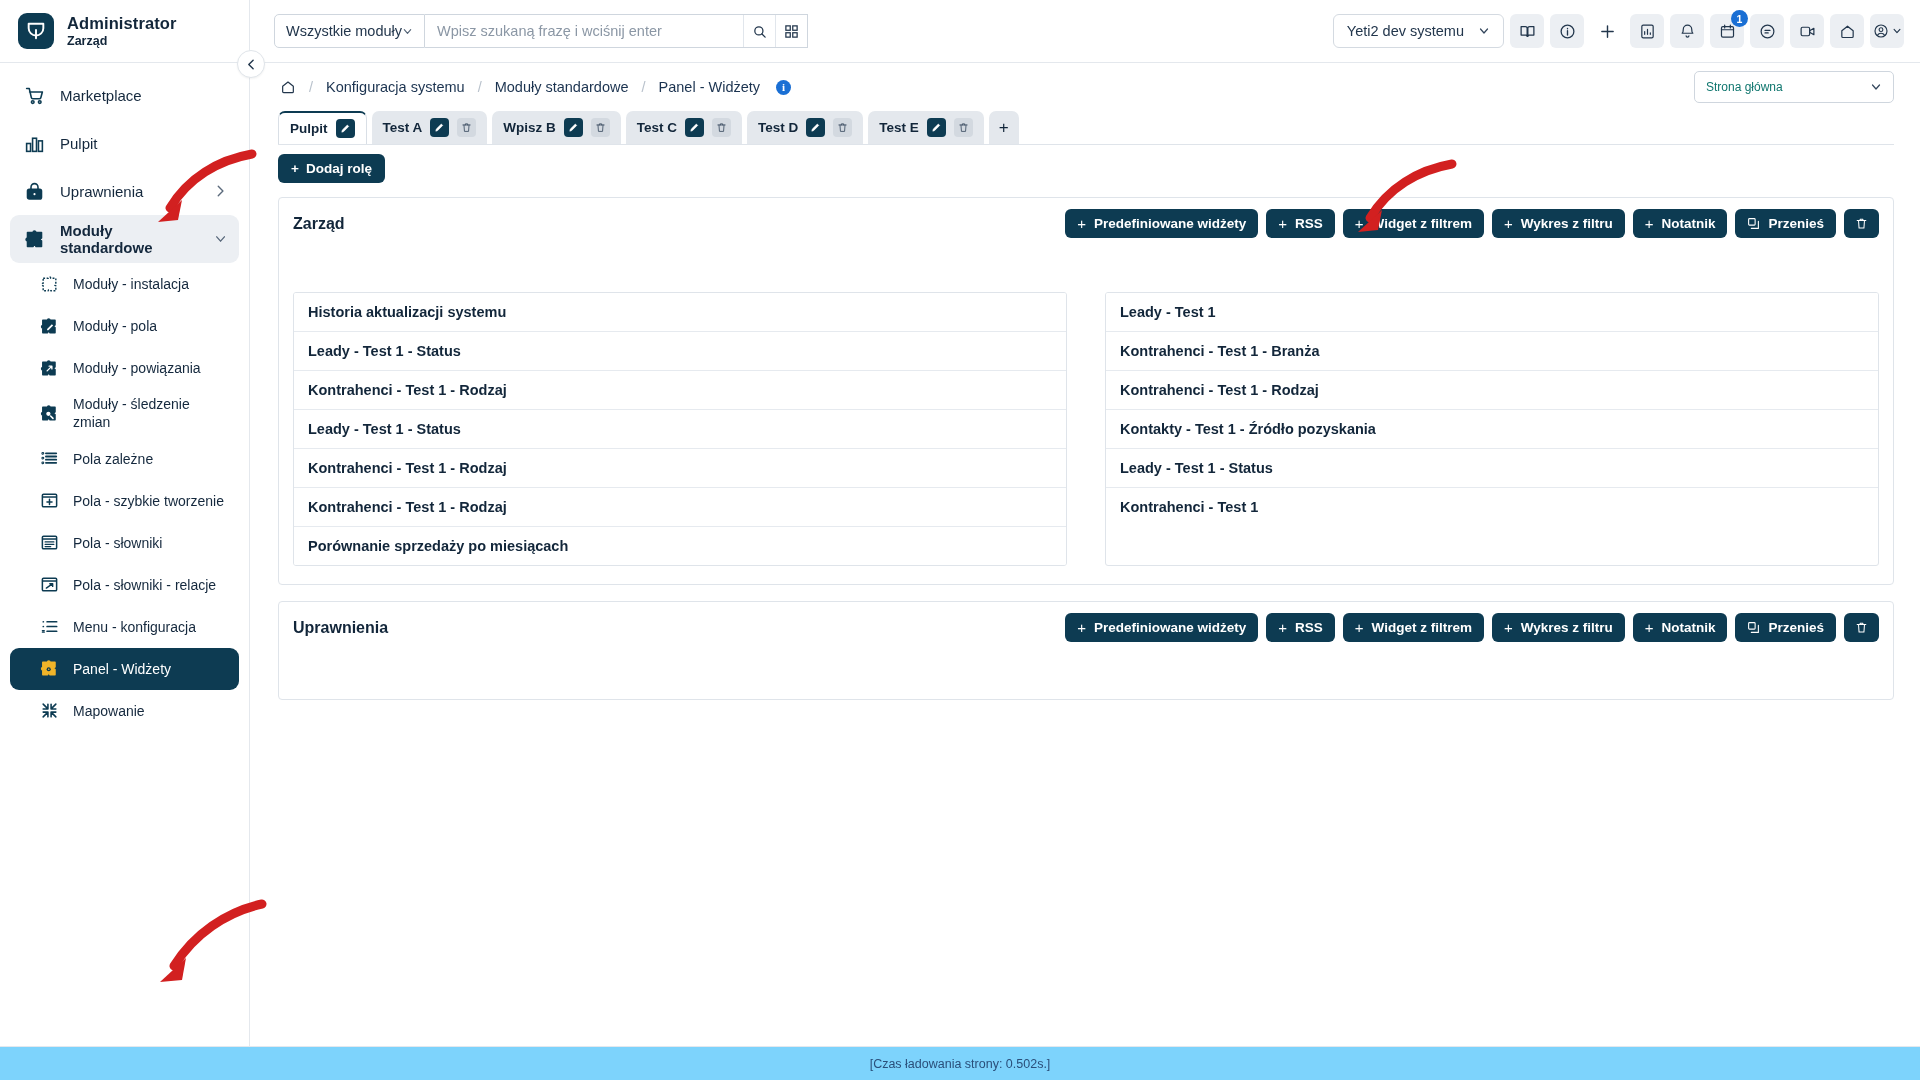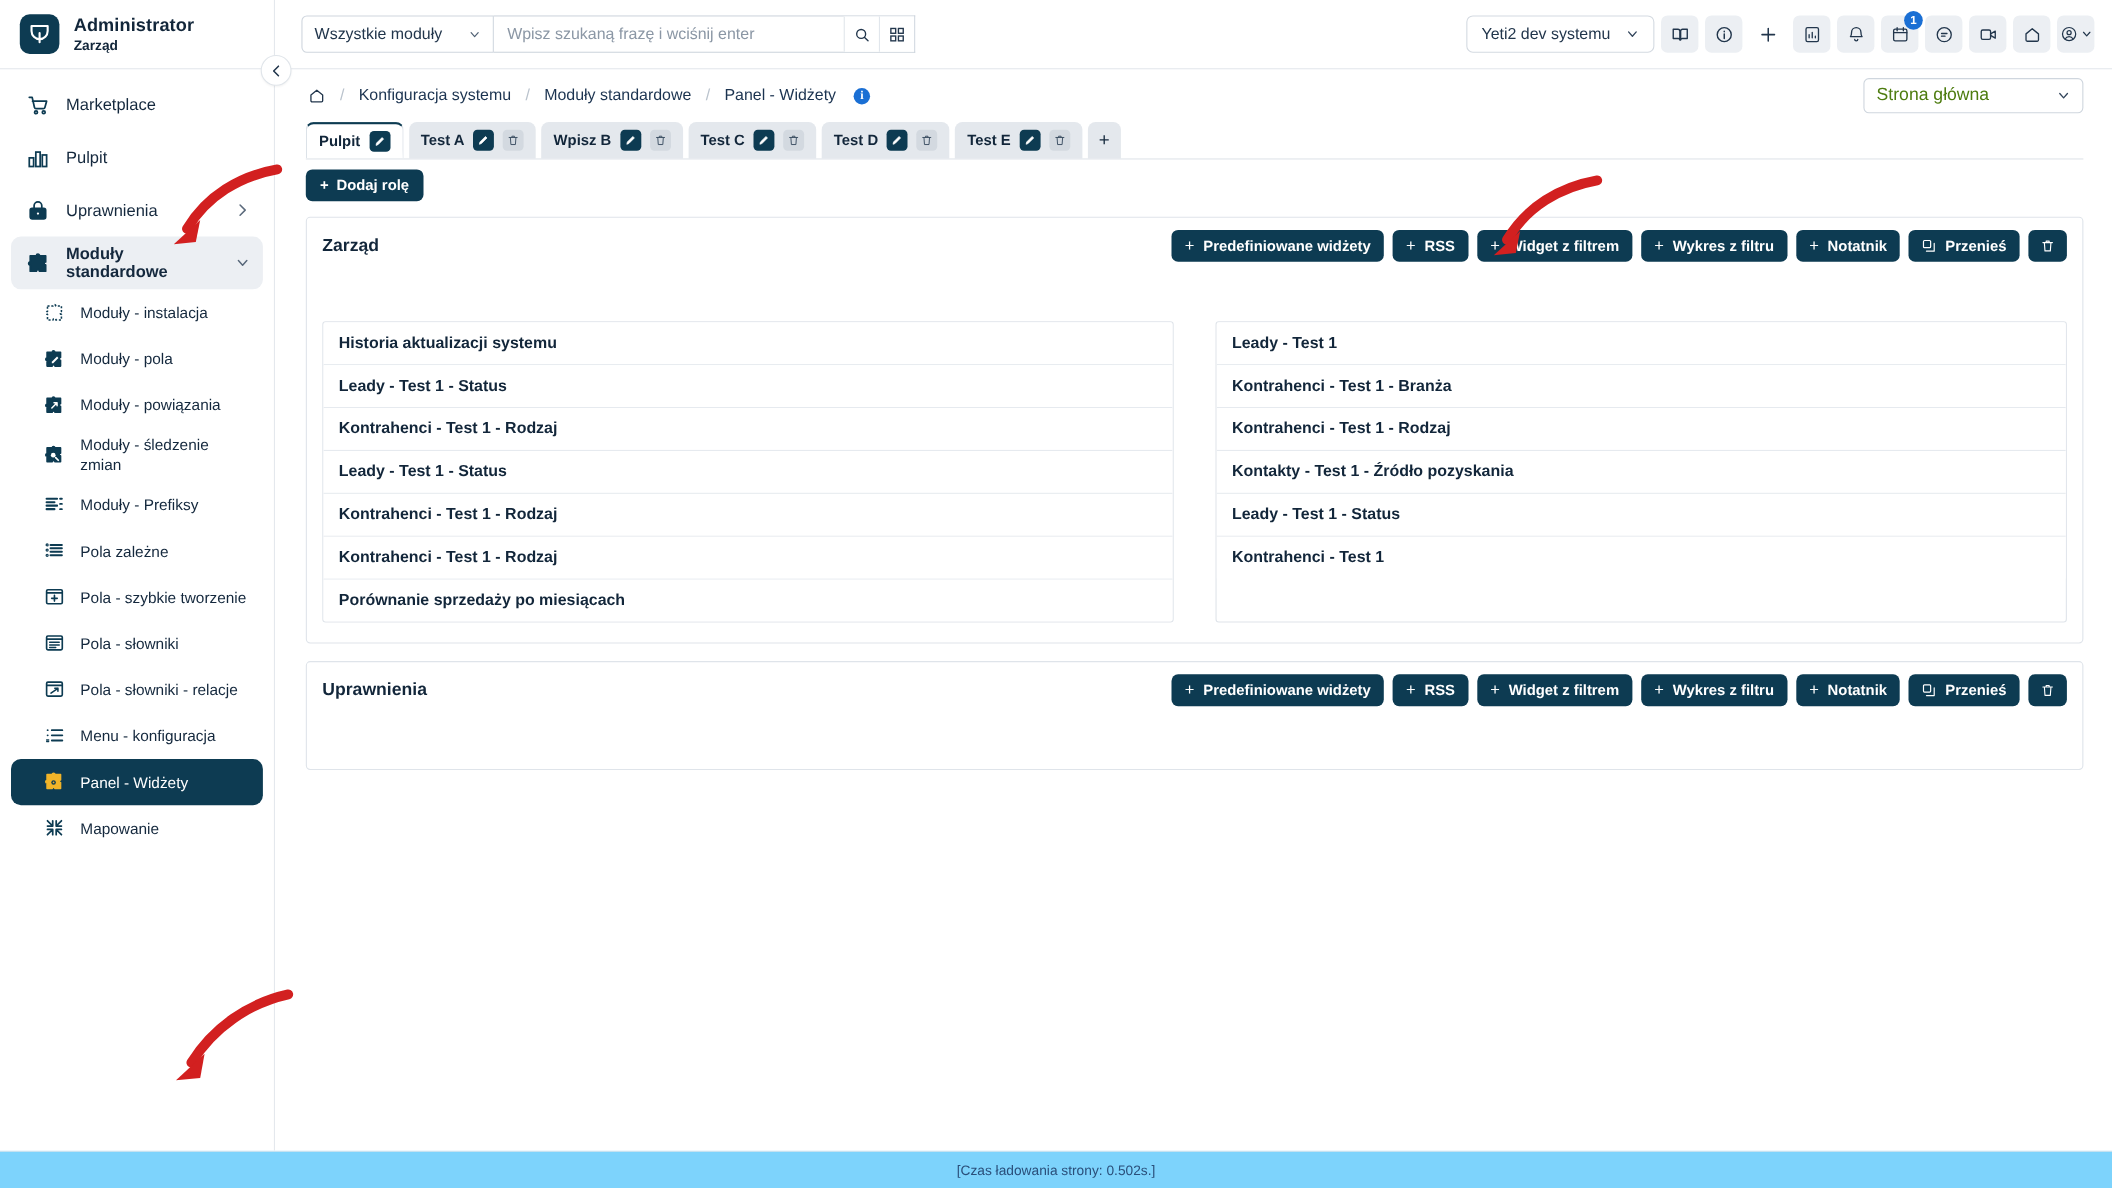--- a/index.html
+++ b/index.html
@@ -37,21 +37,21 @@
 
   .collapse-btn{
     position:absolute; left:237px; top:50px; width:28px;height:28px;border-radius:50%;
     background:#fff;border:1px solid #e0e5ea; display:flex;align-items:center;justify-content:center;
     cursor:pointer; z-index:20; box-shadow:0 1px 2px rgba(0,0,0,.05);
   }
   .collapse-btn svg{width:13px;height:13px;}
 
   .topbar-mid { display:flex; align-items:center; gap:0; padding-left:24px; }
   .mod-select{
-    display:flex;align-items:center;justify-content:space-between;gap:24px;
+    display:flex;align-items:center;justify-content:space-between;gap:0;
     height:34px;min-width:148px;padding:0 11px;
     border:1px solid #cfd6de;border-left-radius:5px;border-radius:5px 0 0 5px;
     font-size:14.5px;color:#22364c;background:#fff;cursor:pointer;
   }
   .mod-select .chev{width:11px;height:11px;opacity:.85;}
   .search-wrap{display:flex;align-items:center;height:34px;border:1px solid #cfd6de;border-left:none;background:#fff;}
   .search-input{
     width:318px;height:100%;border:none;outline:none;padding:0 12px;font-size:14.5px;color:#2a3b50;
     font-family:"Liberation Sans", sans-serif; background:transparent;
   }
@@ -117,21 +117,21 @@
   .crumb a, .crumb span.ci{color:#1b3350;text-decoration:none;}
   .crumb .sep{color:#b9c2cc;margin:0 4px;}
   .home-ic svg{width:16px;height:16px;display:block;}
   .info-dot{
     width:15px;height:15px;border-radius:50%;background:#1a6fd4;color:#fff;font-size:11px;
     display:inline-flex;align-items:center;justify-content:center;font-weight:700;margin-left:7px;
     font-family:"Liberation Serif", serif;
   }
   .page-select{
     margin-left:auto;width:200px;height:32px;border:1px solid #cfd6de;border-radius:5px;background:#fff;
-    display:flex;align-items:center;justify-content:space-between;padding:0 11px;font-size:16px;color:#4d7c0f;cursor:pointer;
+    display:flex;align-items:center;justify-content:space-between;padding:0 11px;font-size:12px;color:#0f766e;cursor:pointer;
   }
   .page-select .chev{width:12px;height:12px;}
 
   
   .tabs-row{display:flex;align-items:flex-end;gap:5px;padding:0 0 0 28px;height:33px;flex:0 0 33px;}
   .tab{
     display:flex;align-items:center;gap:8px;height:100%;padding:0 11px;border-radius:7px 7px 0 0;
     background:#e4e8ed;font-size:13.5px;font-weight:700;color:#12263a;cursor:pointer;
   }
   .tab.active{background:#fff;border:1px solid #d9dfe6;border-bottom:none;border-top:2px solid #0d3b52;padding-top:0;}
@@ -387,29 +387,20 @@
         </div>
         <div class="nav-sub">
           <span class="ni-ic" style="color:#0d3b52">
             <svg viewBox="0 0 24 24" fill="none" stroke-width="1.8">
               <path d="M3.5 4h6a1.5 1.5 0 1 1 3 0h6.5v6.2a1.5 1.5 0 1 0 0 3V20h-6.5a1.5 1.5 0 1 0-3 0h-6v-6.3a1.5 1.5 0 1 1 0-3V4z" fill="currentColor" stroke="currentColor" stroke-linejoin="round"></path>
               <circle cx="10.6" cy="12.4" r="2.7" fill="#fff" stroke="none"></circle>
               <path d="M13.4 15.2l3 3" stroke="#fff" stroke-width="2" stroke-linecap="round"></path>
             </svg>
           </span>
           <span class="lbl">Moduły - śledzenie zmian</span>
-        </div>
-        <div class="nav-sub">
-          <span class="ni-ic" style="color:#0d3b52">
-            <svg viewBox="0 0 24 24" fill="none" stroke-width="1.8">
-              <path d="M3 5.5h12M3 9.5h9M3 13.5h12M3 17.5h9" stroke="currentColor" stroke-width="2.4" stroke-linecap="round"></path>
-              <path d="M18.5 5.5h2M18.5 11.5h2M18.5 17.5h2" stroke="currentColor" stroke-width="2.2" stroke-linecap="round"></path>
-            </svg>
-          </span>
-          <span class="lbl">Moduły - Prefiksy</span>
         </div>
         <div class="nav-sub">
           <span class="ni-ic" style="color:#0d3b52">
             <svg viewBox="0 0 24 24" fill="none" stroke-width="1.8">
               <path d="M7.5 5.5h13M7.5 9.5h13M7.5 13.5h13M7.5 17.5h13" stroke="currentColor" stroke-width="2.3" stroke-linecap="round"></path>
               <circle cx="3.6" cy="5.5" r="1.2" stroke="currentColor" stroke-width="1.3"></circle>
               <circle cx="3.6" cy="11.5" r="1.2" stroke="currentColor" stroke-width="1.3"></circle>
               <circle cx="3.6" cy="17.5" r="1.2" stroke="currentColor" stroke-width="1.3"></circle>
             </svg>
           </span>

